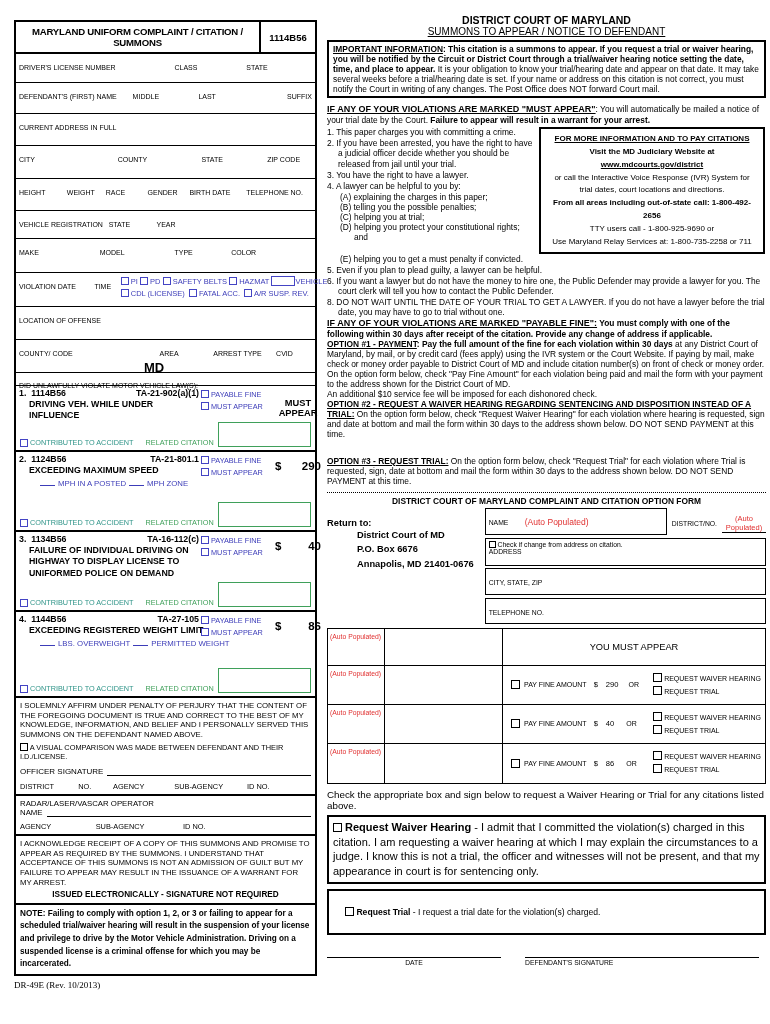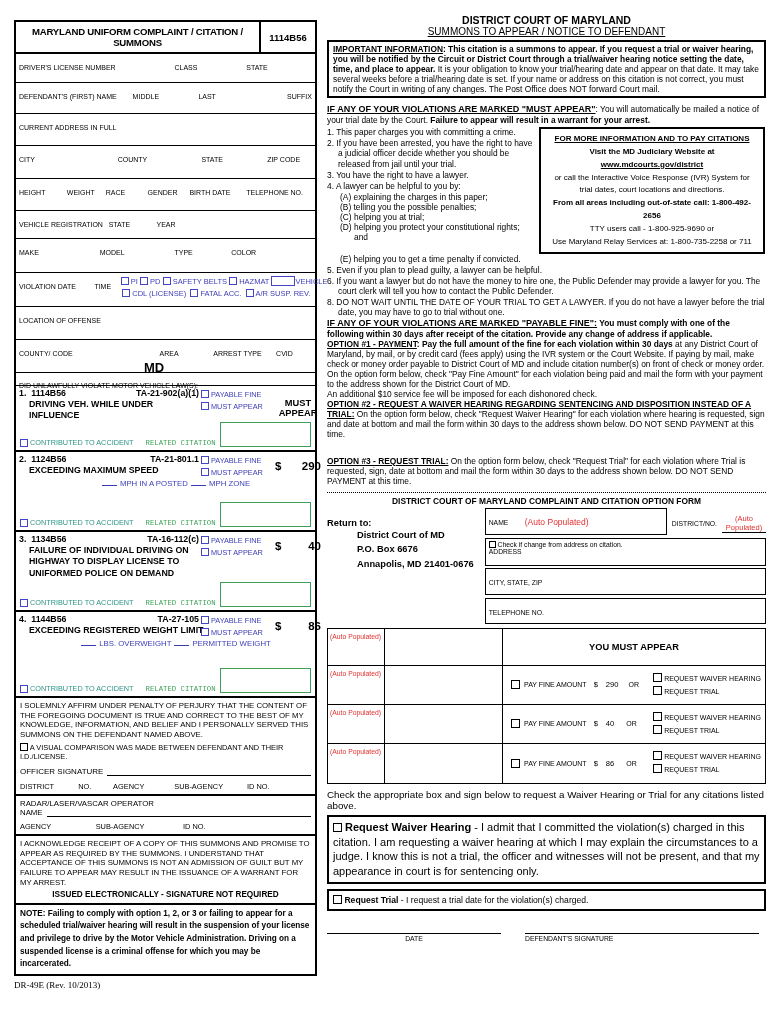--- a/index.html
+++ b/index.html
@@ -1,18 +1,18 @@
 <!DOCTYPE html>
 <html><head>
 <meta charset="utf-8">
 <style>
   * { box-sizing: border-box; margin:0; padding:0; }
   body { width:770px; height:1024px; background:#fff; color:#000;
          font-family:"Liberation Sans", sans-serif; position:relative; overflow:hidden; }
-  .blue { color:#3c3cb8;text-align:center; } .teal { color:#2e9488; } .green { color:#3fa05a;font-family:Liberation Mono, monospace; } .red { color:#e03030; }
+  .blue { color:#3c3cb8; } .teal { color:#2e9488; } .green { color:#3fa05a; } .red { color:#e03030; }
   .b { font-weight:bold; } .u { text-decoration:underline; }
   #leftcol { position:absolute; left:14px; top:20px; width:303px; }
   #rightcol { position:absolute; left:327px; top:14px; width:439px; }
   .lf { border:2px solid #000; }
   .lrow { border-bottom:1.5px solid #000; display:flex; }
   .lrow:last-child { border-bottom:none; }
   .cell { padding:2px 3px 0 3px; }
   .lbl { font-size:7px; letter-spacing:0; white-space:nowrap; }
   .titlebar { display:flex; align-items:stretch; border-bottom:2px solid #000; }
   .titlebar .t { flex:1; font-weight:bold; font-size:9.6px; letter-spacing:-0.2px; text-align:center; padding:4px 1px; }
@@ -286,21 +286,21 @@
       <div class="b u">FOR MORE INFORMATION AND TO PAY CITATIONS</div>
       <div><span class="b">Visit the MD Judiciary Website at </span><span class="b u">www.mdcourts.gov/district</span></div>
       <div>or call the Interactive Voice Response (IVR) System for trial dates, court locations and directions.</div>
       <div class="b">From all areas including out-of-state call: 1-800-492-2656</div>
       <div>TTY users call -  1-800-925-9690 or</div>
       <div>Use Maryland Relay Services at:  1-800-735-2258 or 711</div>
     </div>
   </div>
 
   <div class="rbody">
-    <div class="lis"><span>(E)</span> <span>helping you to get a time penalty if convicted.</span></div>
+    <div class="lis"><span>(E)</span> <span>helping you to get a must penalty if convicted.</span></div>
     <div class="li"><span>5.</span> <span>Even if you plan to plead guilty, a lawyer can be helpful.</span></div>
     <div class="li"><span>6.</span> <span>If you want a lawyer but do not have the money to hire one, the Public Defender may provide a lawyer for you. The court clerk will tell you how to contact the Public Defender.</span></div>
     <div class="li"><span>8.</span> <span>DO NOT WAIT UNTIL THE DATE OF YOUR TRIAL TO GET A LAWYER. If you do not have a lawyer before the trial date, you may have to go to trial without one.</span></div>
   </div>
 
   <div class="rbody">
     <span class="b u" style="font-size:9px">IF ANY OF YOUR VIOLATIONS ARE MARKED "PAYABLE FINE":</span><span class="b">  You must comply with one of the following within 30 days after receipt of the citation. Provide any change of address if applicable.</span>
   </div>
   <div class="rbody">
     <span class="b u">OPTION #1 - PAYMENT</span><span class="b">: Pay the full amount of the fine for each violation within 30 days</span><span> at any District Court of Maryland, by mail, or by credit card (fees apply) using the IVR system or the Court Website. If paying by mail, make check or money order payable to District Court of MD and include citation number(s) on front of check or money order. On the option form below, check "Pay Fine Amount" for each violation being paid and mail the form with your payment to the address shown for the District Court of MD.</span>
@@ -350,21 +350,21 @@
           <span class="ofl">TELEPHONE NO.</span>
         </div>
       </div>
     </div>
 
     <div style="border:1.5px solid #000;margin-top:4px">
 
       <div style="display:flex;border-bottom:1.5px solid #000;height:37px">
         <div style="width:57px;border-right:1.5px solid #000;padding:4px 2px" class="red ofl">(Auto Populated)</div>
         <div style="width:118px;border-right:1.5px solid #000"></div>
-        <div style="flex:1;display:flex;align-items:center;justify-content:center;font-weight:bold;font-size:9.3px">YOU MUST APPEAR</div>
+        <div style="flex:1;display:flex;align-items:center;justify-content:center;font-weight:normal;font-size:9.3px">YOU MUST APPEAR</div>
       </div>
 
       <div style="display:flex;border-bottom:1.5px solid #000;height:39px">
         <div style="width:57px;border-right:1.5px solid #000;padding:4px 2px" class="red ofl">(Auto Populated)</div>
         <div style="width:118px;border-right:1.5px solid #000"></div>
         <div style="flex:1;display:flex;align-items:center;padding:0 4px 0 8px;font-size:7px">
           <span class="cbk"></span>
           <span style="margin-left:4px">PAY FINE AMOUNT</span>
           <span style="margin-left:7px;font-size:7.6px">$</span>
           <span style="margin-left:8px;font-size:7.6px">290</span>
@@ -408,21 +408,21 @@
         </div>
       </div>
     </div>
 
     <div style="font-size:9.8px;margin-top:5px">Check the appropriate box and sign below  to request a Waiver Hearing or Trial  for any citations listed above.</div>
 
     <div class="obox" style="border-width:2px;margin-top:4px;padding:3px 4px;font-size:11px;line-height:1.35">
       <span class="cbk"></span>&nbsp;<span class="b">Request Waiver Hearing</span><span> - I admit that I committed the violation(s) charged in this citation. I am requesting a waiver hearing at which I may explain the circumstances to a judge. I know this is not a trial, the officer and witnesses will not be present, and that my appearance in court is for sentencing only.</span>
     </div>
 
-    <div class="obox" style="border-width:2px;margin-top:5px;padding:4px;font-size:8.6px">
+    <div class="obox" style="border-width:2px;margin-top:5px;padding:16px;font-size:8.6px">
       <span class="cbk"></span>&nbsp;<span class="b">Request Trial</span><span> - I request a trial date for the violation(s) charged.</span>
     </div>
 
     <div style="display:flex;margin-top:22px">
       <div class="sigline" style="width:174px;text-align:center"><span>DATE</span></div>
       <div class="sigline" style="width:234px;margin-left:24px"><span>DEFENDANT'S SIGNATURE</span></div>
     </div>
   </div>
 </div>
 

